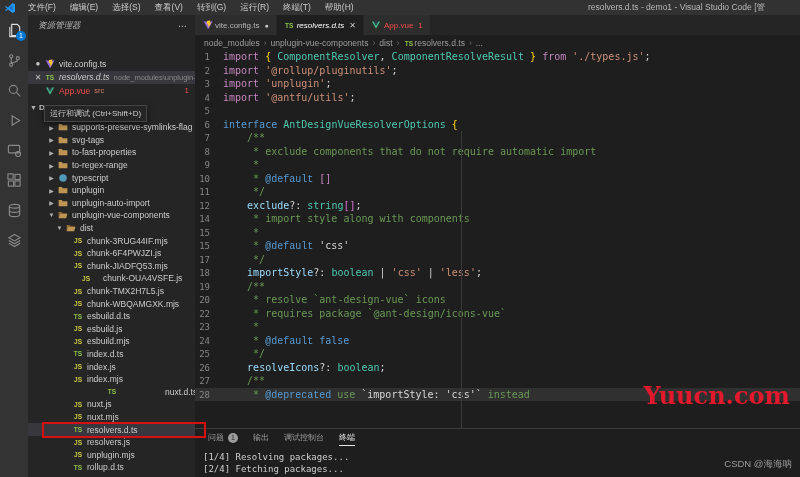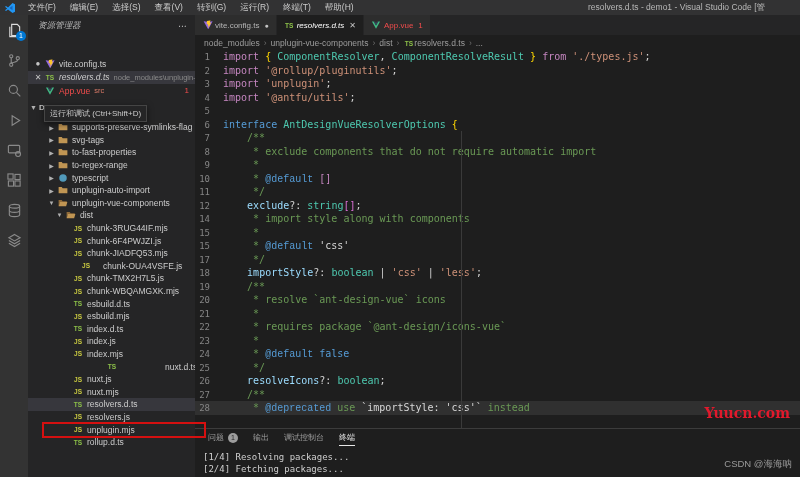--- a/index.html
+++ b/index.html
@@ -96,22 +96,22 @@
   .panel-tab { margin-right:15px; display:flex; align-items:center; height:17px; }
   .panel-tab.active { color:#e7e7e7; border-bottom:1px solid #e7e7e7; }
   .pt-badge { width:10px; height:10px; border-radius:5px; background:#9d9d9d;
     color:#252526; font-size:7px; line-height:10px; text-align:center; margin-left:4px; }
   .terminal { padding:5px 0 0 8px; font-family:"DejaVu Sans Mono", monospace;
     font-size:9px; color:#cfcfcf; line-height:12px; }
 
   
   .red-box { left:42px; top:422px; width:164px; height:16px; border:2px solid #d51010;
     z-index:20; pointer-events:none; }
-  .watermark { right:10px; top:405px; font-family:"DejaVu Serif", serif; font-weight:bold;
-    font-size:14px; color:#e2192c; z-index:15; }
+  .watermark { right:10px; top:381px; font-family:"DejaVu Serif", serif; font-weight:bold;
+    font-size:24px; color:#e2192c; z-index:15; }
   .credit { right:8px; top:458px; font-size:9.5px; color:#9a9a9a; z-index:15; }
 </style>
 </head>
 <body>
 
 <div id="app">
 
   <div class="abs titlebar">
     <svg class="vscode-logo" viewBox="0 0 100 100">
       <path fill="#2196f3" d="M75 0 30 45 10 30 0 37l22 18L0 73l10 7 20-15 45 35 25-12V12z"></path>
@@ -256,20 +256,27 @@
           <span class="ficon"><svg viewBox="0 0 16 16">
               <circle cx="8" cy="8" r="6" fill="#519aba"></circle>
             </svg></span>
           <span class="label">typescript</span>
         </div>
         <div class="trow" style="padding-left: 18px;">
           <span class="chev" style="font-size: 6px;">▶</span>
           <span class="ficon"><svg viewBox="0 0 16 16">
               <path d="M1 3h5l1.5 2H15v8H1z" fill="#c09553"></path>
             </svg></span>
+          <span class="label">unplugin</span>
+        </div>
+        <div class="trow" style="padding-left: 18px;">
+          <span class="chev" style="font-size: 6px;">▶</span>
+          <span class="ficon"><svg viewBox="0 0 16 16">
+              <path d="M1 3h5l1.5 2H15v8H1z" fill="#c09553"></path>
+            </svg></span>
           <span class="label">unplugin-auto-import</span>
         </div>
         <div class="trow" style="padding-left: 18px;">
           <span class="chev" style="font-size: 6px;">▼</span>
           <span class="ficon"><svg viewBox="0 0 16 16">
               <path d="M1 3h5l1.5 2H14v2H3L1 13z" fill="#8f6a39"></path>
               <path d="M3 6.5h12L13 13H1z" fill="#c09553"></path>
             </svg></span>
           <span class="label">unplugin-vue-components</span>
         </div>
@@ -308,20 +315,25 @@
         </div>
         <div class="trow" style="padding-left: 34px;">
           <span style="width: 10px;"></span>
           <span class="ficon fi-js">JS</span>
           <span class="label">chunk-WBQAMGXK.mjs</span>
         </div>
         <div class="trow" style="padding-left: 34px;">
           <span style="width: 10px;"></span>
           <span class="ficon fi-ts">TS</span>
           <span class="label">esbuild.d.ts</span>
+        </div>
+        <div class="trow" style="padding-left: 34px;">
+          <span style="width: 10px;"></span>
+          <span class="ficon fi-js">JS</span>
+          <span class="label">esbuild.js</span>
         </div>
         <div class="trow" style="padding-left: 34px;">
           <span style="width: 10px;"></span>
           <span class="ficon fi-js">JS</span>
           <span class="label">esbuild.mjs</span>
         </div>
         <div class="trow" style="padding-left: 34px;">
           <span style="width: 10px;"></span>
           <span class="ficon fi-ts">TS</span>
           <span class="label">index.d.ts</span>
@@ -423,21 +435,20 @@
       <div class="code-line"><span class="ln">10</span><span class="tk-cmt">     * </span><span class="tk-doc">@default </span><span class="tk-dv">[]</span></div>
       <div class="code-line"><span class="ln">11</span><span class="tk-cmt">     */</span></div>
       <div class="code-line"><span class="ln">12</span><span class="tk-pun">    </span><span class="tk-prop">exclude</span><span class="tk-pun">?: </span><span class="tk-type">string</span><span class="tk-b2">[]</span><span class="tk-pun">;</span></div>
       <div class="code-line"><span class="ln">14</span><span class="tk-cmt">     * import style along with components</span></div>
       <div class="code-line"><span class="ln">15</span><span class="tk-cmt">     *</span></div>
       <div class="code-line"><span class="ln">15</span><span class="tk-cmt">     * </span><span class="tk-doc">@default </span><span class="tk-lit">'css'</span></div>
       <div class="code-line"><span class="ln">17</span><span class="tk-cmt">     */</span></div>
       <div class="code-line"><span class="ln">18</span><span class="tk-pun">    </span><span class="tk-prop">importStyle</span><span class="tk-pun">?: </span><span class="tk-type">boolean</span><span class="tk-pun"> | </span><span class="tk-str">'css'</span><span class="tk-pun"> | </span><span class="tk-str">'less'</span><span class="tk-pun">;</span></div>
       <div class="code-line"><span class="ln">19</span><span class="tk-cmt">    /**</span></div>
       <div class="code-line"><span class="ln">20</span><span class="tk-cmt">     * resolve `ant-design-vue` icons</span></div>
-      <div class="code-line"><span class="ln">21</span><span class="tk-cmt">     *</span></div>
       <div class="code-line"><span class="ln">22</span><span class="tk-cmt">     * requires package `@ant-design/icons-vue`</span></div>
       <div class="code-line"><span class="ln">23</span><span class="tk-cmt">     *</span></div>
       <div class="code-line"><span class="ln">24</span><span class="tk-cmt">     * </span><span class="tk-doc">@default </span><span class="tk-kw">false</span></div>
       <div class="code-line"><span class="ln">25</span><span class="tk-cmt">     */</span></div>
       <div class="code-line"><span class="ln">26</span><span class="tk-pun">    </span><span class="tk-prop">resolveIcons</span><span class="tk-pun">?: </span><span class="tk-type">boolean</span><span class="tk-pun">;</span></div>
       <div class="code-line"><span class="ln">27</span><span class="tk-cmt">    /**</span></div>
       <div class="code-line activeline"><span class="ln">28</span><span class="tk-cmt">     * </span><span class="tk-doc">@deprecated</span><span class="tk-cmt"> use </span><span class="tk-lit">`importStyle: 'css'`</span><span class="tk-cmt"> instead</span></div>
     </div>
   <div class="abs indent-guide"></div>
 

